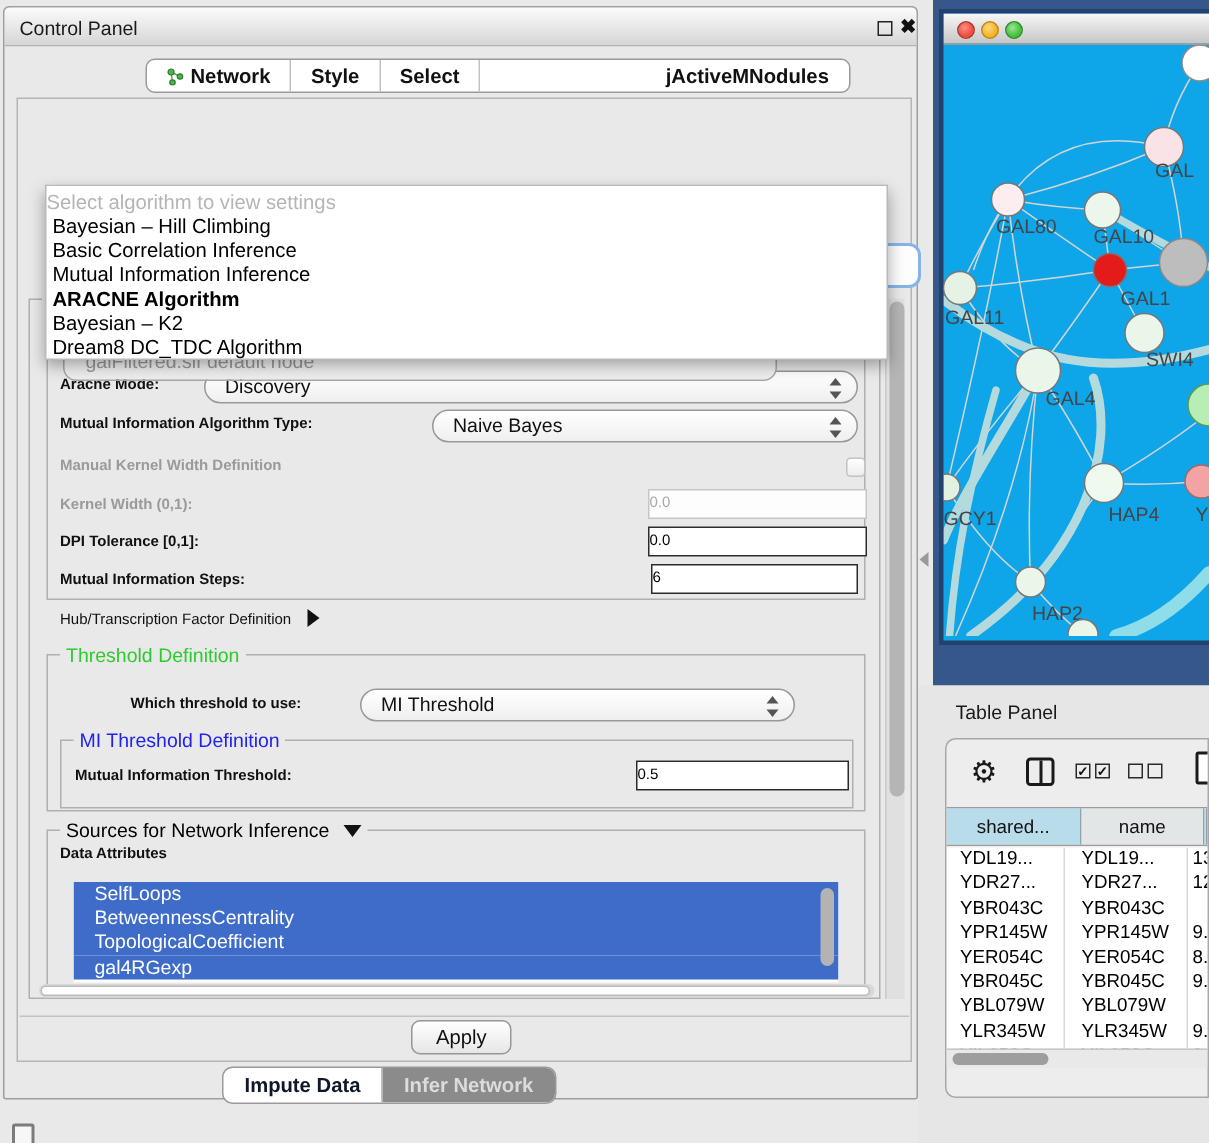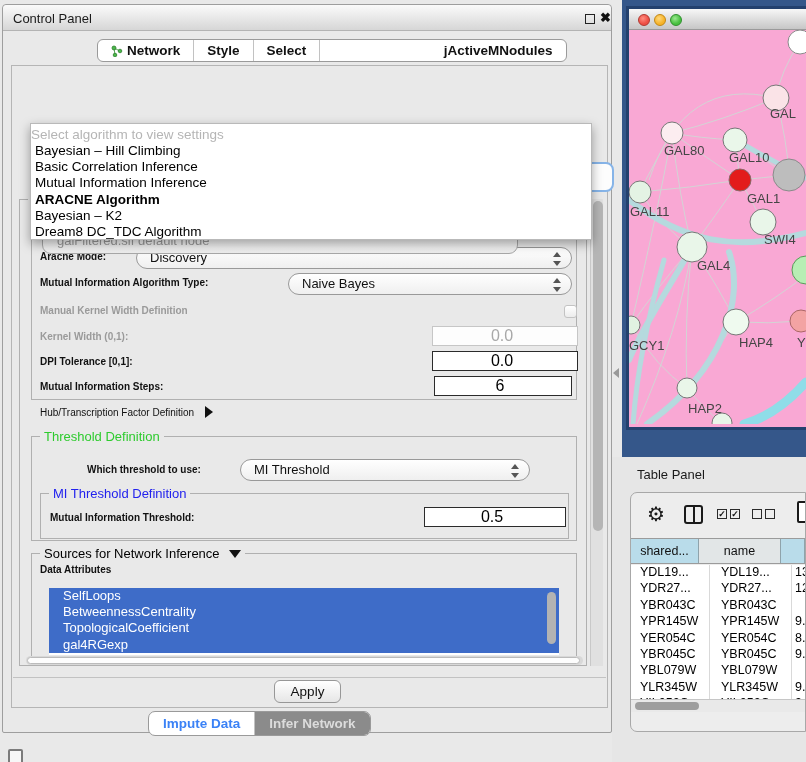--- a/index.html
+++ b/index.html
@@ -58,21 +58,21 @@
     background:linear-gradient(#ffffff,#efefef); font-size:13px; color:#111;
     line-height:20px; padding-left:13px; z-index:1; }
   .combo .spin { position:absolute; right:11px; top:4px; width:7px; height:14px; }
   .combo .spin i { position:absolute; left:0; width:0; height:0; border-left:4px solid transparent; border-right:4px solid transparent; }
   .combo .spin i.up { top:0; border-bottom:5px solid #555; }
   .combo .spin i.dn { bottom:0; border-top:5px solid #555; }
 
   .checkbox { position:absolute; width:13px; height:13px; border:1px solid #c3c3c3;
     border-radius:3px; background:linear-gradient(#ffffff,#ececec); z-index:1; }
 
-  .field { position:absolute; height:20px; font-size:16px; text-align:center;
+  .field { position:absolute; height:20px; font-size:10px; text-align:left;
     padding-right:6px; line-height:18px; z-index:1; background:#fff; }
   .field.dis { border:1px solid #c6c6c6; color:#a8a8a8; background:#fdfdfd; }
   .field.act { border:1px solid #2b2b2b; color:#000; }
 
   .arrow-r { display:inline-block; width:0; height:0; border-top:6px solid transparent;
     border-bottom:6px solid transparent; border-left:8px solid #111; vertical-align:-2px; margin-left:8px; }
   .arrow-d { display:inline-block; width:0; height:0; border-left:6px solid transparent;
     border-right:6px solid transparent; border-top:8px solid #111; vertical-align:0px; margin-left:6px; }
 
   
@@ -92,35 +92,35 @@
   .vscroll .thumb { position:absolute; left:1.5px; top:2px; width:10px; height:330px;
     background:#b5b5b5; border-radius:6px; }
 
   .footer-line { position:absolute; left:9px; top:671px; width:595px; height:1px; background:#c2c2c2; }
   .apply-btn { position:absolute; left:270px; top:674px; width:67px; height:23px;
     border:1px solid #979797; border-radius:6px; background:linear-gradient(#ffffff,#e6e6e6);
     font-size:13.5px; color:#111; text-align:center; line-height:21px; }
 
   .bottom-tabs { position:absolute; left:145px; top:706px; height:25px; display:flex;
     border:1px solid #9a9a9a; border-radius:7px; overflow:hidden; background:#fff; }
-  .btab { padding:4px 14px 0 14px; font-size:13.5px; font-weight:bold; color:#3b82f6;
+  .btab { padding:4px 14px 0 14px; font-size:13.5px; font-weight:bold; color:#0f172a;
     border-right:1px solid #c2c2c2; white-space:nowrap; }
   .btab:last-child { border-right:none; }
   .btab.sel { background:#8b8b8b; color:#dcdcdc; }
 
   .splitter-arrow { position:absolute; left:613px; top:368px; width:0; height:0;
     border-top:5px solid transparent; border-bottom:5px solid transparent; border-right:6px solid #999; }
 
   .mini-icon { position:absolute; left:8px; top:749px; width:15px; height:16px;
     border:2px solid #7b7b7b; border-radius:2px; background:#f7f7f7; }
 
   
   .desktop { position:absolute; left:622px; top:0; width:184px; height:457px; background:#35578a; }
   .net-frame { position:absolute; left:626px; top:6px; width:180px; height:424px; background:#24416e; }
-  .net-window { position:absolute; left:629px; top:9px; width:177px; height:418px; background:#f9a8d4; overflow:hidden; }
+  .net-window { position:absolute; left:629px; top:9px; width:177px; height:418px; background:#0ea5e9; overflow:hidden; }
   .net-titlebar { position:absolute; left:0; top:0; right:0; height:21px;
     background:linear-gradient(#f7f7f7,#c6c6c6); border-bottom:1px solid #9a9a9a; }
   .tl { position:absolute; top:4.5px; width:12px; height:12px; border-radius:50%; }
   .tl.red { left:9px; background:radial-gradient(circle at 40% 35%, #ff8d80, #ee4f45 60%); border:1px solid #b03830; }
   .tl.yellow { left:25px; background:radial-gradient(circle at 40% 35%, #ffd97e, #f6b329 60%); border:1px solid #c28712; }
   .tl.green { left:41px; background:radial-gradient(circle at 40% 35%, #9ae88f, #48c040 60%); border:1px solid #2f8f2d; }
   .net-canvas { position:absolute; left:0; top:21px; width:177px; height:394px; }
   .net-canvas text { font-family:"Liberation Sans", sans-serif; font-size:13px; fill:#454545; }
 
   
@@ -133,21 +133,21 @@
   .split-ico { position:absolute; left:53px; top:12px; width:19px; height:19px; border:2px solid #1a1a1a; border-radius:3px; }
   .split-ico::after { content:""; position:absolute; left:6.5px; top:0; width:2px; height:15px; background:#1a1a1a; }
   .cb-ico { position:absolute; top:16px; display:flex; gap:3px; }
   .cb-ico span { width:10px; height:10px; border:1.5px solid #2a2a2a; font-size:9px; line-height:9px;
     font-weight:bold; color:#111; text-align:center; display:inline-block; }
   .doc-ico { position:absolute; left:166px; top:8px; width:14px; height:22px; border:2px solid #1a1a1a; border-radius:2px; background:#fff; }
   .tw-header { position:absolute; left:0; top:45px; right:0; height:26px; display:flex;
     border-top:1px solid #9b9b9b; border-bottom:1px solid #9b9b9b; }
   .th { font-size:12.5px; color:#111; text-align:center; line-height:24px;
     border-right:1px solid #8fa3ab; overflow:hidden; white-space:nowrap; }
-  .th.c1 { width:68px; background:#b9dcea; }
+  .th.c1 { width:90px; background:#b9dcea; }
   .th.c2 { width:82px; background:#e2e6e7; }
   .th.c3 { flex:1; background:#b9dcea; }
   .tw-body { position:absolute; left:0; top:72px; right:0; height:134px; background:#fff; overflow:hidden; }
   .tw-body .colline { position:absolute; top:0; bottom:0; width:1px; background:#d9d9d9; }
   .trow { display:flex; height:16.4px; font-size:12.5px; color:#000; }
   .td { overflow:hidden; white-space:nowrap; }
   .td.c1 { width:78px; padding-left:9px; }
   .td.c2 { width:82px; padding-left:12px; }
   .td.c3 { flex:1; padding-left:4px; }
   .tw-hscroll { position:absolute; left:0; right:0; top:206px; height:13px; background:#e9e9e9; border-top:1px solid #c6c6c6; }

